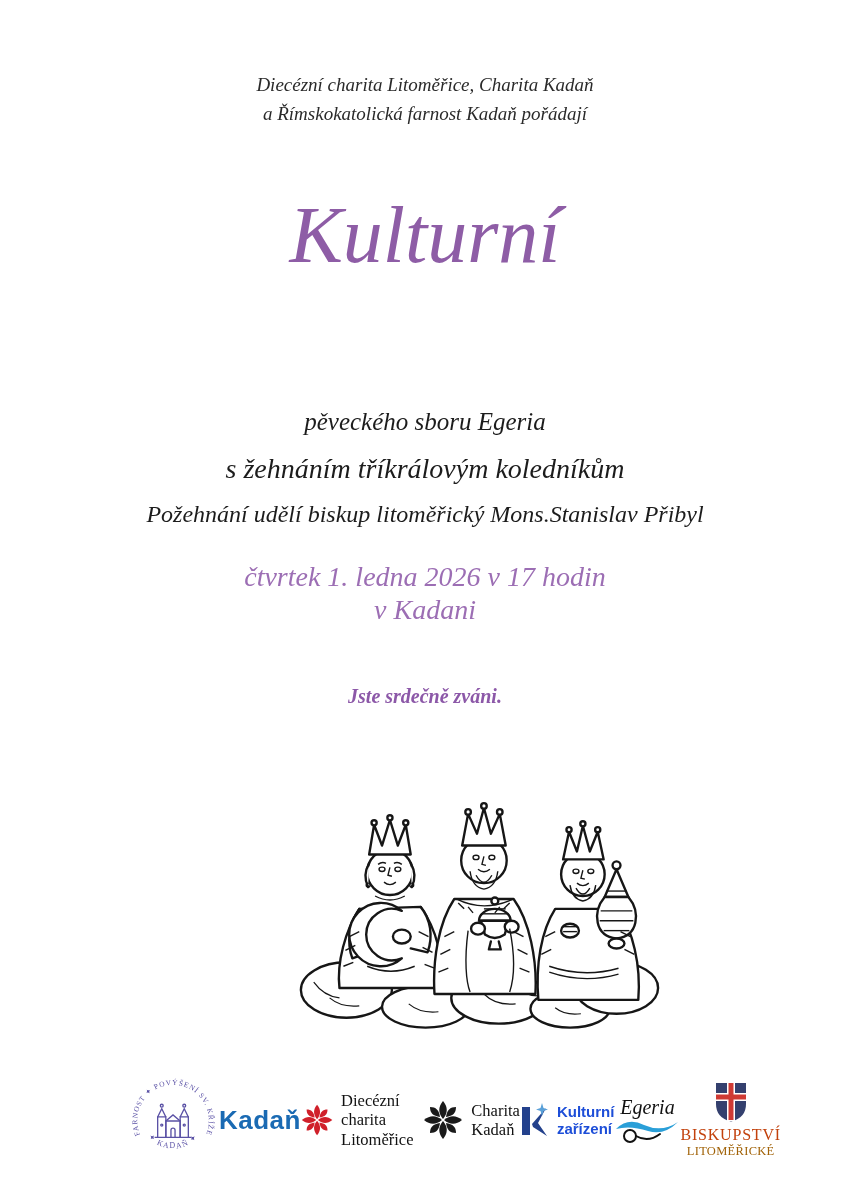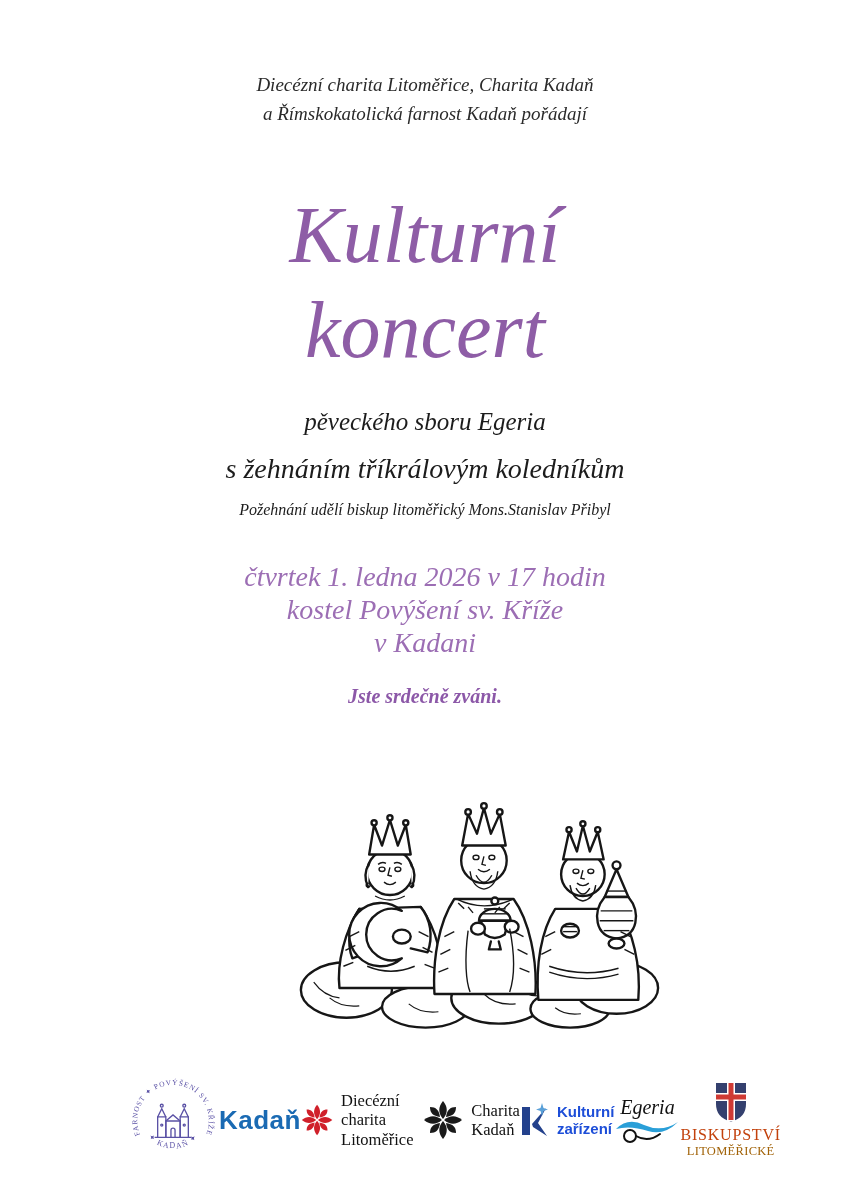--- a/index.html
+++ b/index.html
@@ -3,21 +3,21 @@
 <meta charset="utf-8">
 <style>
   html,body{margin:0;padding:0;background:#ffffff;}
   .poster{position:relative;width:744px;height:1190px;margin:12px auto;background:#ffffff;overflow:hidden;
           font-family:"Liberation Serif","DejaVu Serif",serif;color:#1c1c1c;}
   .abs-center{position:absolute;left:0;right:0;text-align:center;}
   .header-block{top:58px;font-style:italic;font-size:19px;line-height:29px;color:#2a2a2a;}
   .title-block{top:176px;font-style:italic;font-size:80px;line-height:95px;color:#8e5da6;}
   .sub1{top:396px;font-style:italic;font-size:25px;}
   .sub2{top:441px;font-style:italic;font-size:28px;}
-  .sub3{top:489px;font-style:italic;font-size:16px;}
+  .sub3{top:489px;font-style:italic;font-size:24px;}
   .event-block{top:548px;font-style:italic;font-size:28px;line-height:33px;color:#9c6eb4;}
   .invite{top:673px;font-style:italic;font-weight:bold;font-size:20px;color:#8c58a8;}
   .art{position:absolute;top:750px;left:237px;width:376px;height:268px;}
   .art svg{width:100%;height:100%;}
   .logos{position:absolute;top:1056px;left:74px;right:74px;height:104px;
          display:flex;align-items:center;justify-content:space-between;}
   .logo-item{display:flex;align-items:center;}
   .kadan-label{font-family:"Liberation Sans","DejaVu Sans",sans-serif;font-weight:bold;font-size:26px;
                color:#1a6ab3;letter-spacing:.5px;}
   .charita-text{font-size:16.5px;line-height:19.5px;color:#111;margin-left:8px;}
@@ -33,30 +33,28 @@
 
 <div class="poster">
 
   <div class="abs-center header-block">
     <div>Diecézní charita Litoměřice, Charita Kadaň</div>
     <div>a Římskokatolická farnost Kadaň pořádají</div>
   </div>
 
   <div class="abs-center title-block">
     <div>Kulturní</div>
-    <div>koncert</div>
   </div>
 
   <div class="abs-center sub2">s žehnáním tříkrálovým koledníkům</div>
   <div class="abs-center sub1">pěveckého sboru Egeria</div>
   <div class="abs-center sub3">Požehnání udělí biskup litoměřický Mons.Stanislav Přibyl</div>
 
   <div class="abs-center event-block">
     <div>čtvrtek 1. ledna 2026 v 17 hodin</div>
-    <div>kostel Povýšení sv. Kříže</div>
     <div>v Kadani</div>
   </div>
 
   <div class="abs-center invite">Jste srdečně zváni.</div>
 
   <div class="art">
     <svg viewBox="0 0 380 270" xmlns="http://www.w3.org/2000/svg">
 
       <g stroke="#161616" fill="#ffffff" stroke-width="2.4" stroke-linecap="round" stroke-linejoin="round">
         <ellipse cx="57" cy="230" rx="46" ry="28"></ellipse>

